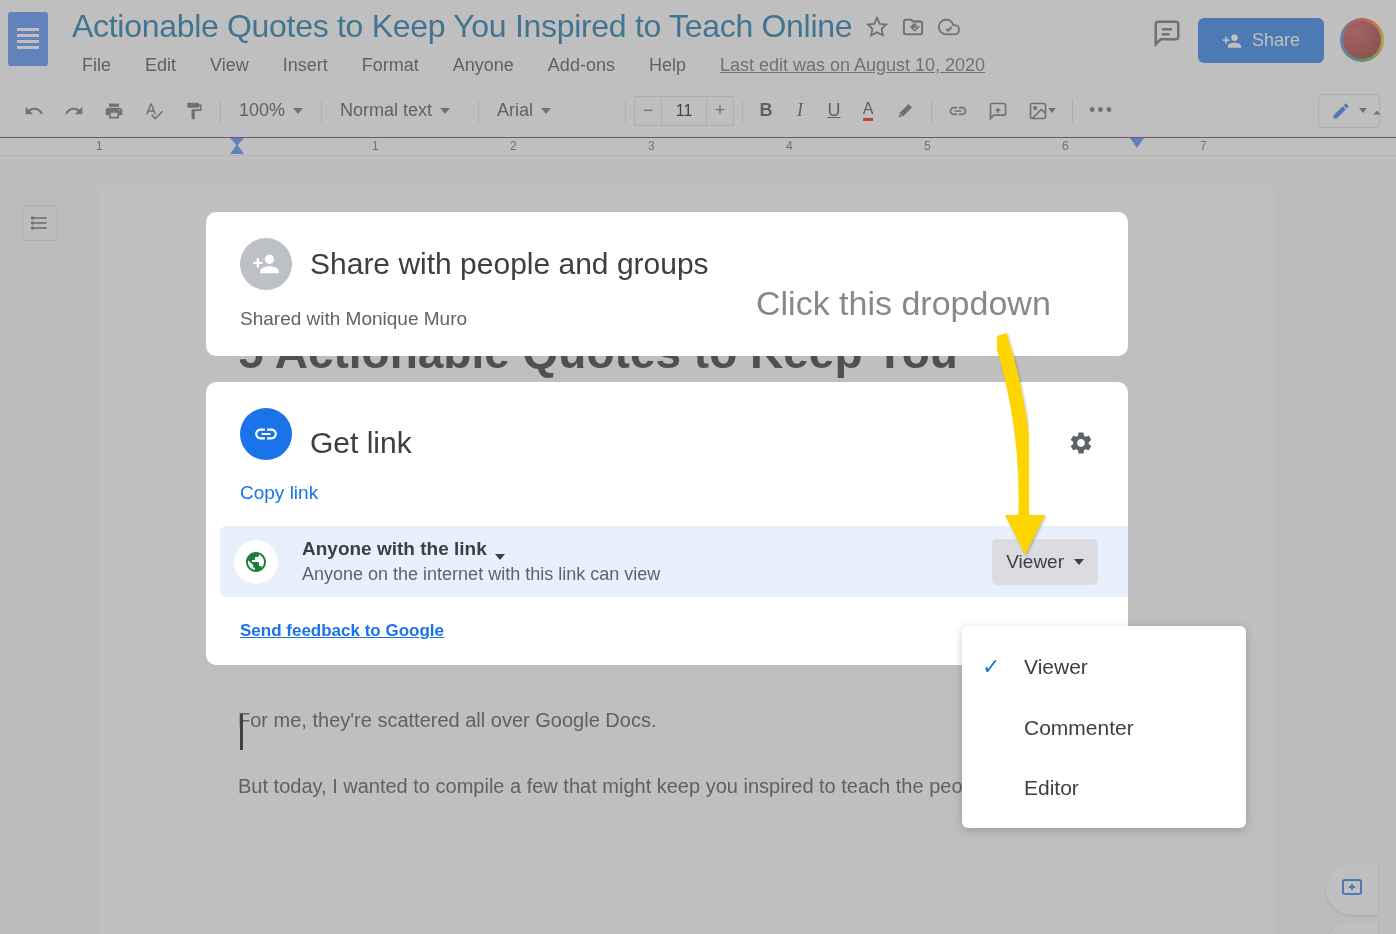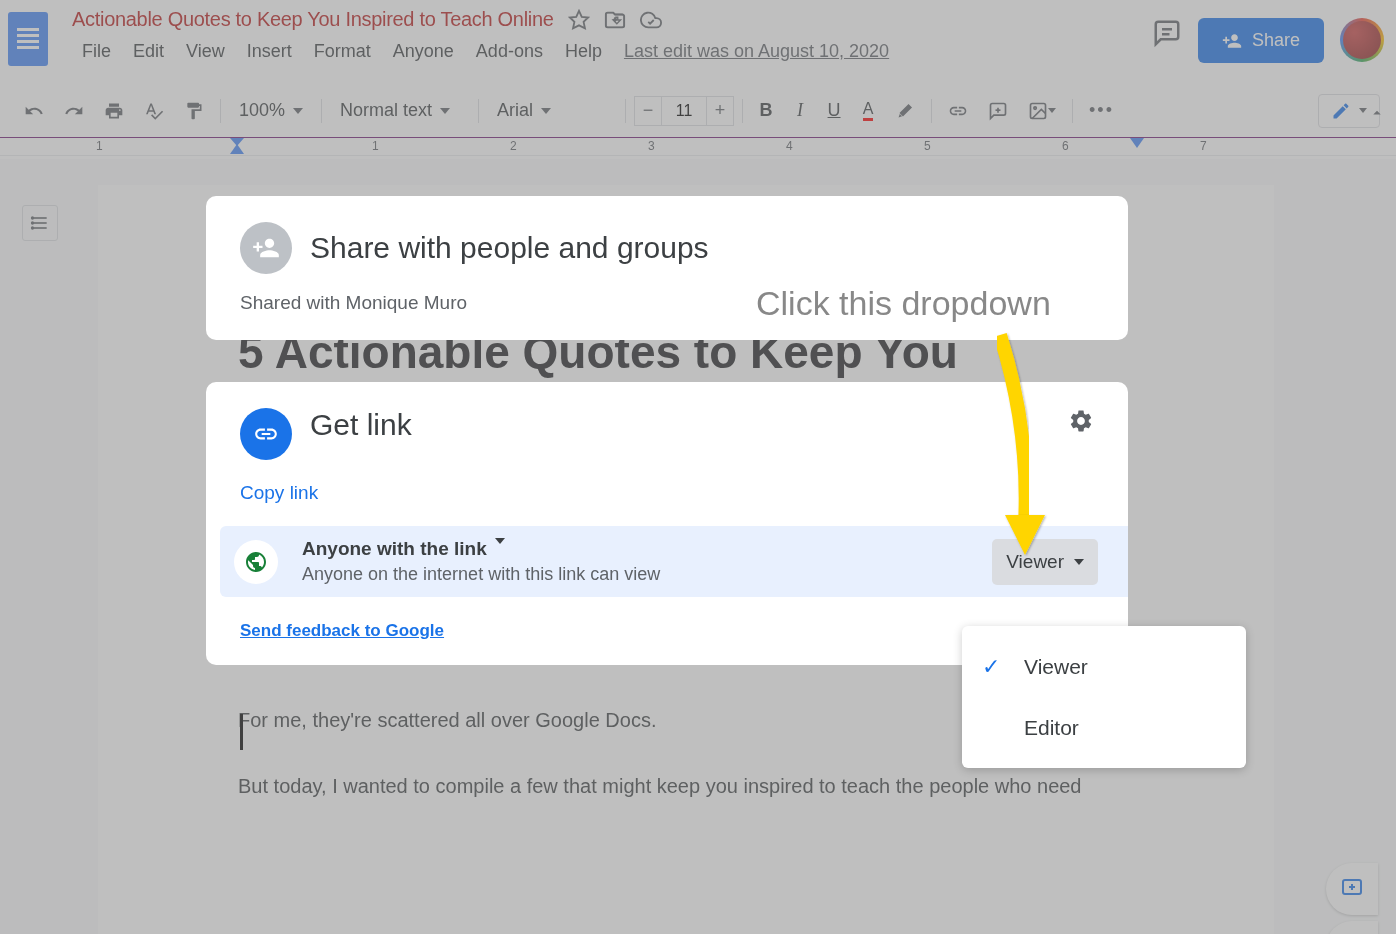--- a/index.html
+++ b/index.html
@@ -4,23 +4,23 @@
 <style>
   * { box-sizing: border-box; margin: 0; padding: 0; }
   body { font-family: Arial, sans-serif; background: #fff; width: 1396px; height: 934px; overflow: hidden; position: relative; }
   
   
   .header { display: flex; align-items: flex-start; padding: 8px 12px 0 8px; height: 84px; }
   .doc-icon { width: 40px; height: 54px; background: #4285f4; border-radius: 3px; position: relative; margin-right: 24px; margin-top: 4px;}
   .doc-icon::after { content:''; position:absolute; top:16px; left:9px; right:9px; height:3px; background:#fff; box-shadow: 0 6px 0 #fff, 0 12px 0 #fff, 0 18px 0 #fff; }
   .title-area { flex: 1; }
   .title-row { display: flex; align-items: center; gap: 14px; }
-  .doc-title { font-size: 20px; color: #b91c1c; letter-spacing: -0.3px; }
+  .doc-title { font-size: 32px; color: #0369a1; letter-spacing: -0.3px; }
   .title-icn { color: #5f6368; width: 22px; height: 22px; display:flex; align-items:center; justify-content:center; }
-  .menubar { display: flex; gap: 2px; margin-top: 6px; font-size: 18px; color: #3c4043; }
+  .menubar { display: flex; gap: 14px; margin-top: 6px; font-size: 18px; color: #3c4043; }
   .menuitem { padding: 4px 10px; cursor: pointer; }
   .last-edit { color: #5f6368; text-decoration: underline; padding: 4px 10px; font-size: 18px;}
   .header-right { display:flex; align-items:flex-start; gap:16px; padding-top: 10px;}
   .comments-icn { color:#5f6368; }
   .share-btn { background:#1a73e8; color:#fff; border:none; border-radius:6px; padding: 12px 24px; font-size:18px; font-weight:500; display:flex; align-items:center; gap:10px; cursor:pointer;}
   .avatar { width:44px; height:44px; border-radius:50%; background: radial-gradient(circle at 30% 30%, #c44, #822); border: 3px solid transparent; background-clip: padding-box; position:relative;}
   .avatar::before{content:'';position:absolute;inset:-3px;border-radius:50%;background:conic-gradient(#ea4335,#fbbc04,#34a853,#4285f4,#ea4335);z-index:-1;}
   
   
   .toolbar { height: 54px; border-bottom: 1px solid #701a75; display:flex; align-items:center; padding: 0 16px; gap: 4px; color:#5f6368; }
@@ -45,38 +45,38 @@
   .outline-btn { position:absolute; left:22px; top:46px; width:36px; height:36px; border:1px solid #dadce0; border-radius:3px; display:flex; align-items:center; justify-content:center; color:#5f6368;}
   .page { position:absolute; left:98px; top:26px; width:1176px; background:#fff; min-height: 1200px; padding: 140px 140px 0 140px;}
   .page h1 { font-size:46px; color:#202124; margin-bottom:60px;}
   .page p { font-size:20px; color:#3c4043; margin-bottom: 36px; line-height:1.5;}
   .text-cursor { position:absolute; left: 240px; top: 555px; width:3px; height:36px; background:#000;}
   
   
   .scrim { position:absolute; inset:0; background: rgba(128,128,128,0.5); }
   
   
-  .dialog1 { position:absolute; left:206px; top:196px; width:922px; background:#fff; border-radius:10px; padding: 26px 34px; }
+  .dialog1 { position:absolute; left:206px; top:212px; width:922px; background:#fff; border-radius:10px; padding: 26px 34px; }
   .dialog1-hdr { display:flex; align-items:center; gap:18px;}
   .people-icn { width:52px; height:52px; border-radius:50%; background:#bdc1c6; display:flex; align-items:center; justify-content:center; color:#fff;}
   .dialog1-title { font-size:30px; color:#3c4043;}
   .dialog1-sub { font-size:19px; color:#5f6368; margin-top: 18px;}
   
   .dialog2 { position:absolute; left:206px; top:382px; width:922px; background:#fff; border-radius:10px; padding: 26px 34px 24px;}
-  .dialog2-hdr { display:flex; align-items:flex-start; gap:18px;}
+  .dialog2-hdr { display:flex; align-items:flex-end; gap:18px;}
   .link-icn-circle { width:52px; height:52px; border-radius:50%; background:#1a73e8; display:flex; align-items:center; justify-content:center; color:#fff;}
   .dialog2-title { font-size:30px; color:#3c4043; flex:1;}
   .gear { color:#5f6368; cursor:pointer;}
   .link-row { display:flex; align-items:center; gap: 24px; margin-top: 22px;}
   .link-box { flex:1; background:#e6f4ea; border-radius:6px; padding: 14px 14px; font-size:19px; color:#3c4043; white-space:nowrap; overflow:hidden; text-overflow:ellipsis;}
   .copy-link { color:#1a73e8; font-size:19px; font-weight:500; cursor:pointer;}
   .access-row { display:flex; align-items:center; background:#e8f0fe; border-radius: 6px 0 0 6px; padding: 12px 14px; margin-top: 22px; margin-left:-20px; margin-right:-34px;}
   .globe-circle { width:44px; height:44px; border-radius:50%; background:#fff; display:flex; align-items:center; justify-content:center; color:#188038; margin-right: 24px;}
   .access-text { flex:1; }
-  .access-who { font-size:19px; font-weight:bold; color:#3c4043; display:flex; align-items:flex-start; gap:8px;}
+  .access-who { font-size:19px; font-weight:bold; color:#3c4043; display:flex; align-items:flex-end; gap:8px;}
   .access-desc { font-size:18px; color:#5f6368; margin-top:4px;}
   .role-dd { background:#dadce0; border-radius:5px; padding: 12px 14px; display:flex; align-items:center; gap:10px; font-size:19px; color:#3c4043; cursor:pointer; margin-right: 16px;}
   .feedback { color:#1a73e8; text-decoration:underline; font-size:17px; font-weight:bold; margin-top:24px; display:inline-block; cursor:pointer;}
   
   
   .dd-menu { position:absolute; left:962px; top:626px; width:284px; background:#fff; border-radius:6px; box-shadow: 0 2px 10px rgba(0,0,0,0.2); padding: 10px 0;}
   .dd-item { display:flex; align-items:center; padding: 18px 20px; font-size:21px; color:#3c4043; cursor:pointer;}
   .dd-check { width:42px; color:#1a73e8; font-size:22px;}
   
   
@@ -352,20 +352,24 @@
   <a class="feedback">Send feedback to Google</a>
 </div>
 
 <div class="dd-menu">
   <div class="dd-item">
     <span class="dd-check">✓</span>
     <span>Viewer</span>
   </div>
   <div class="dd-item">
     <span class="dd-check"></span>
+    <span>Commenter</span>
+  </div>
+  <div class="dd-item">
+    <span class="dd-check"></span>
     <span>Editor</span>
   </div>
 </div>
 
 <div class="annot-text">Click this dropdown</div>
 <svg class="arrow-svg" width="100" height="240">
   <defs>
     <filter id="shadow">
         <feDropShadow dx="1" dy="1" stdDeviation="1" flood-opacity="0.3"></feDropShadow>
       </filter>

